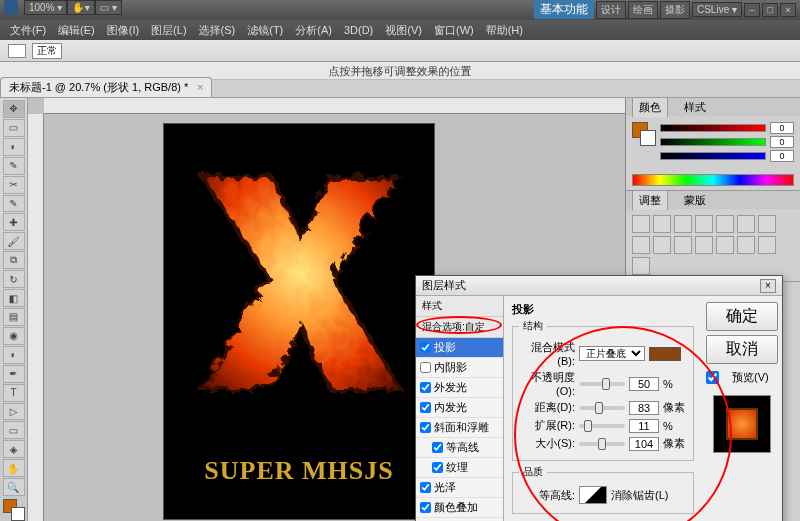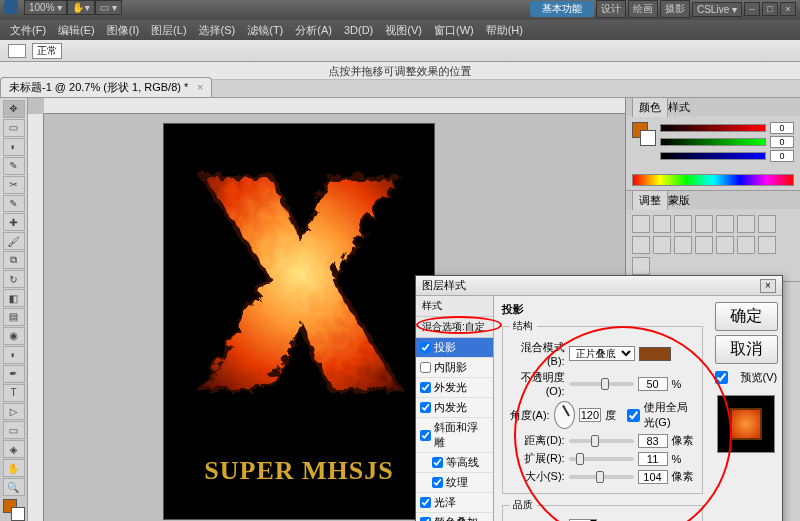--- a/index.html
+++ b/index.html
@@ -1,20 +1,20 @@
 <!DOCTYPE html>
 <html><head>
 <meta charset="utf-8">
 <style>
 *{box-sizing:border-box;margin:0;padding:0;font-family:"Microsoft YaHei",Tahoma,Arial,sans-serif;font-size:11px;}
 body{background:#fff;overflow:hidden;width:800px;height:521px;}
 .titlebar{height:20px;background:linear-gradient(#6b6b6b,#4a4a4a);display:flex;align-items:flex-start;padding:0 4px;color:#ddd;}
 .titlebar .ticon{width:14px;height:14px;background:#2a5a8a;margin-right:6px;border-radius:2px;}
 .titlebar .right{margin-left:auto;display:flex;gap:2px;align-items:center;}
-.titlebar .chip{background:#3a7aaa;color:#fff;padding:1px 12px;border-radius:2px;font-size:10px;}
+.titlebar .chip{background:#3a7aaa;color:#fff;padding:1px 6px;border-radius:2px;font-size:12px;}
 .titlebar .btn{width:16px;height:14px;background:#5a5a5a;border:1px solid #333;display:flex;align-items:center;justify-content:center;font-size:9px;color:#ccc;}
 .titlebar .gbtn{padding:1px 4px;background:#5a5a5a;border:1px solid #333;color:#ccc;font-size:10px;}
 .menubar{height:20px;background:linear-gradient(#5a5a5a,#4a4a4a);display:flex;align-items:center;padding:0 4px;color:#ddd;gap:0;}
 .menubar span{padding:2px 6px;font-size:11px;}
 .opts{height:22px;background:linear-gradient(#e8e8e8,#d8d8d8);border-bottom:1px solid #999;display:flex;align-items:center;padding:0 8px;gap:6px;}
 .opts .sw{width:18px;height:14px;background:#fff;border:1px solid #888;}
 .opts .sel{background:#fff;border:1px solid #888;padding:0 4px;font-size:10px;}
 .tip{height:18px;background:#e8e8e8;border-bottom:1px solid #bbb;text-align:center;font-size:11px;line-height:18px;color:#333;}
 .tabbar{height:18px;background:#d0d0d0;border-bottom:1px solid #999;display:flex;align-items:flex-end;}
 .tabbar .tab{background:#e8e8e8;border:1px solid #999;border-bottom:none;padding:2px 8px;font-size:10px;border-radius:4px 4px 0 0;}
@@ -29,21 +29,21 @@
 .canvas-wrap{flex:1;position:relative;overflow:hidden;}
 .ruler-h{position:absolute;top:0;left:16px;right:0;height:16px;background:#e8e8e8;border-bottom:1px solid #888;font-size:8px;color:#555;overflow:hidden;}
 .ruler-v{position:absolute;top:16px;left:0;width:16px;bottom:0;background:#e8e8e8;border-right:1px solid #888;}
 .canvas-area{position:absolute;top:16px;left:16px;right:0;bottom:0;background:#c0c0c0;}
 .doc{position:absolute;top:10px;left:120px;width:270px;height:395px;background:#000;box-shadow:0 0 0 1px #555;}
 .fire-x{position:absolute;top:40px;left:25px;width:215px;height:230px;}
 .fire-x svg{width:100%;height:100%;}
 .caption{position:absolute;bottom:33px;left:0;right:0;text-align:center;font-weight:bold;font-size:26px;color:#d4a72c;font-family:Georgia,serif;letter-spacing:1px;}
 .panels{width:175px;background:#d0d0d0;border-left:1px solid #888;display:flex;flex-direction:column;}
 .pnl{border-bottom:1px solid #999;}
-.pnl-tabs{height:18px;background:#c8c8c8;display:flex;padding-left:6px;gap:0;font-size:10px;align-items:center;}
+.pnl-tabs{height:18px;background:#c8c8c8;display:flex;padding-left:6px;gap:16px;font-size:10px;align-items:center;}
 .pnl-tabs .at{background:#d8d8d8;padding:2px 6px;border:1px solid #999;border-bottom:none;}
 .clr-body{padding:6px;display:flex;gap:4px;}
 .clr-sw{width:24px;height:24px;position:relative;}
 .clr-sw .a{width:16px;height:16px;background:#cc6600;border:1px solid #555;position:absolute;}
 .clr-sw .b{width:16px;height:16px;background:#fff;border:1px solid #555;position:absolute;bottom:0;right:0;}
 .sliders{flex:1;}
 .sld{display:flex;align-items:center;gap:4px;margin-bottom:2px;}
 .sld .bar{flex:1;height:8px;border:1px solid #888;}
 .sld .r{background:linear-gradient(to right,#000,#f00);}
 .sld .g{background:linear-gradient(to right,#000,#0f0);}
@@ -320,28 +320,20 @@
           </div>
           <div class="row">
             <span class="lab">不透明度(O):</span>
             <div class="slider">
                 <div class="th" style="left:50%"></div>
               </div>
             <span class="val">50</span>
             <span class="unit">%</span>
           </div>
           <div class="row">
-            <span class="lab">角度(A):</span>
-            <div class="dial"></div>
-            <span class="val">120</span>
-            <span class="unit">度</span>
-            <input type="checkbox" checked="" style="">
-            <span>使用全局光(G)</span>
-          </div>
-          <div class="row">
             <span class="lab">距离(D):</span>
             <div class="slider">
                 <div class="th" style="left:35%"></div>
               </div>
             <span class="val">83</span>
             <span class="unit">像素</span>
           </div>
           <div class="row">
             <span class="lab">扩展(R):</span>
             <div class="slider">

